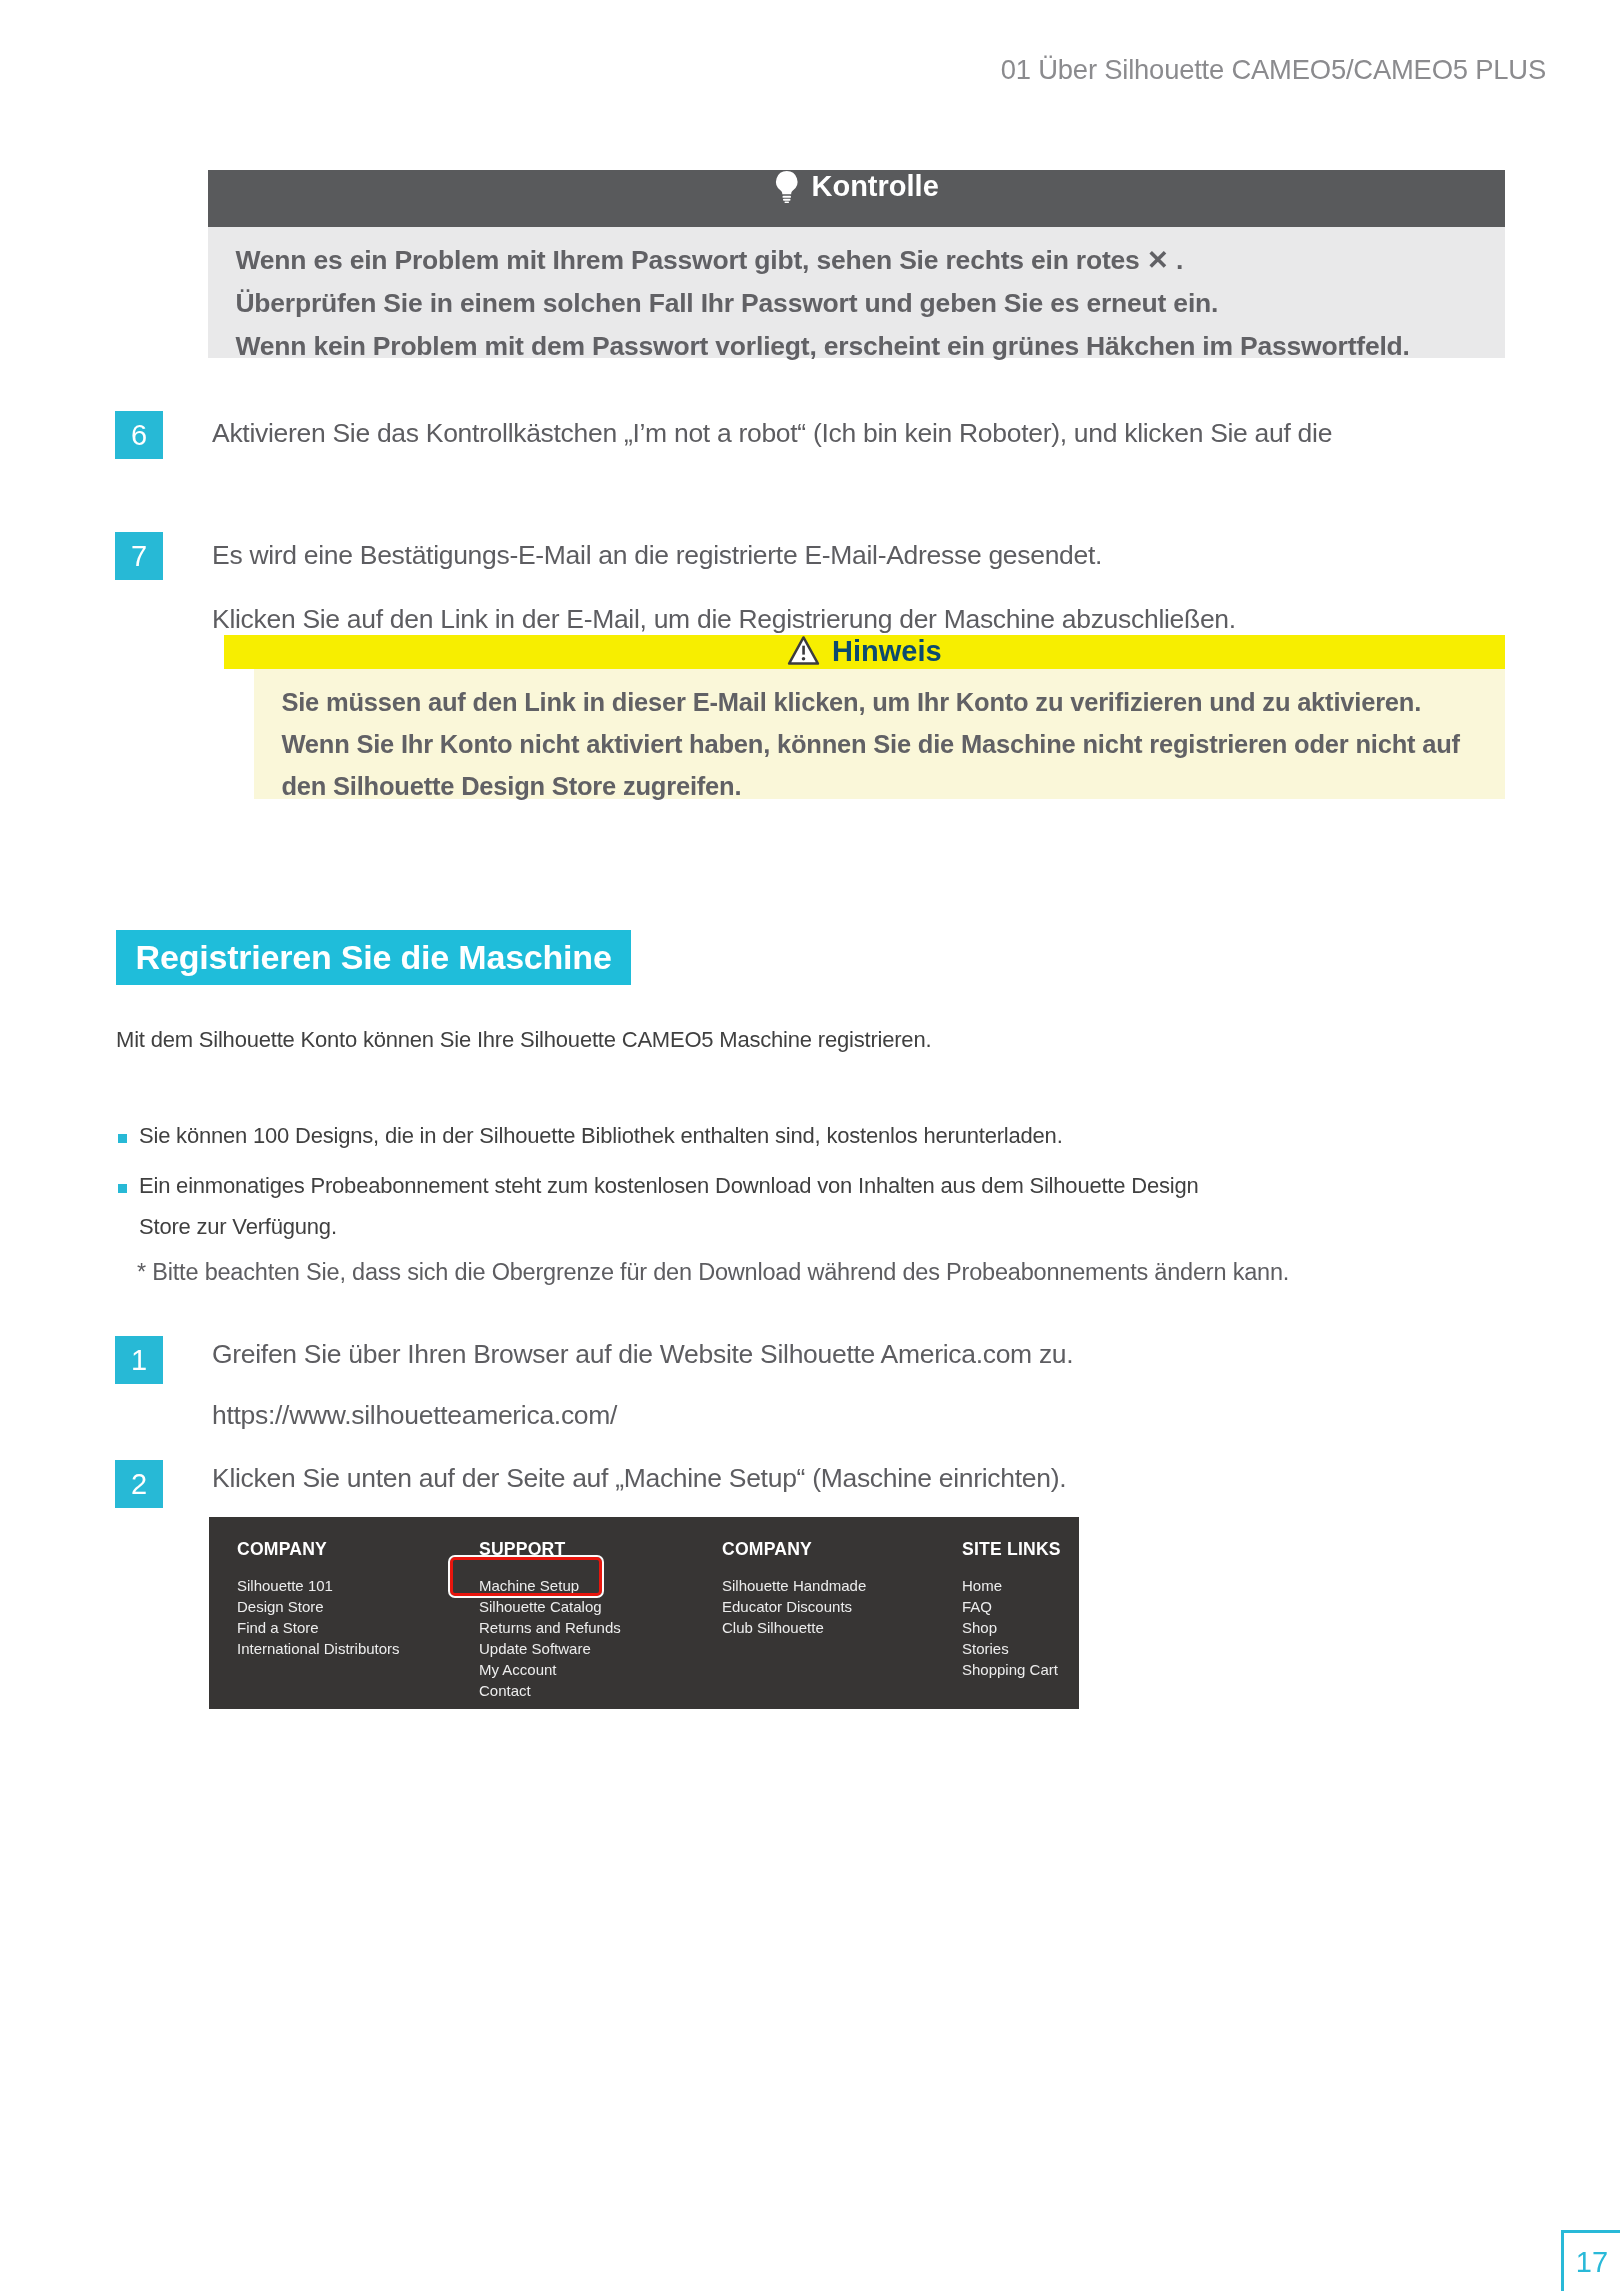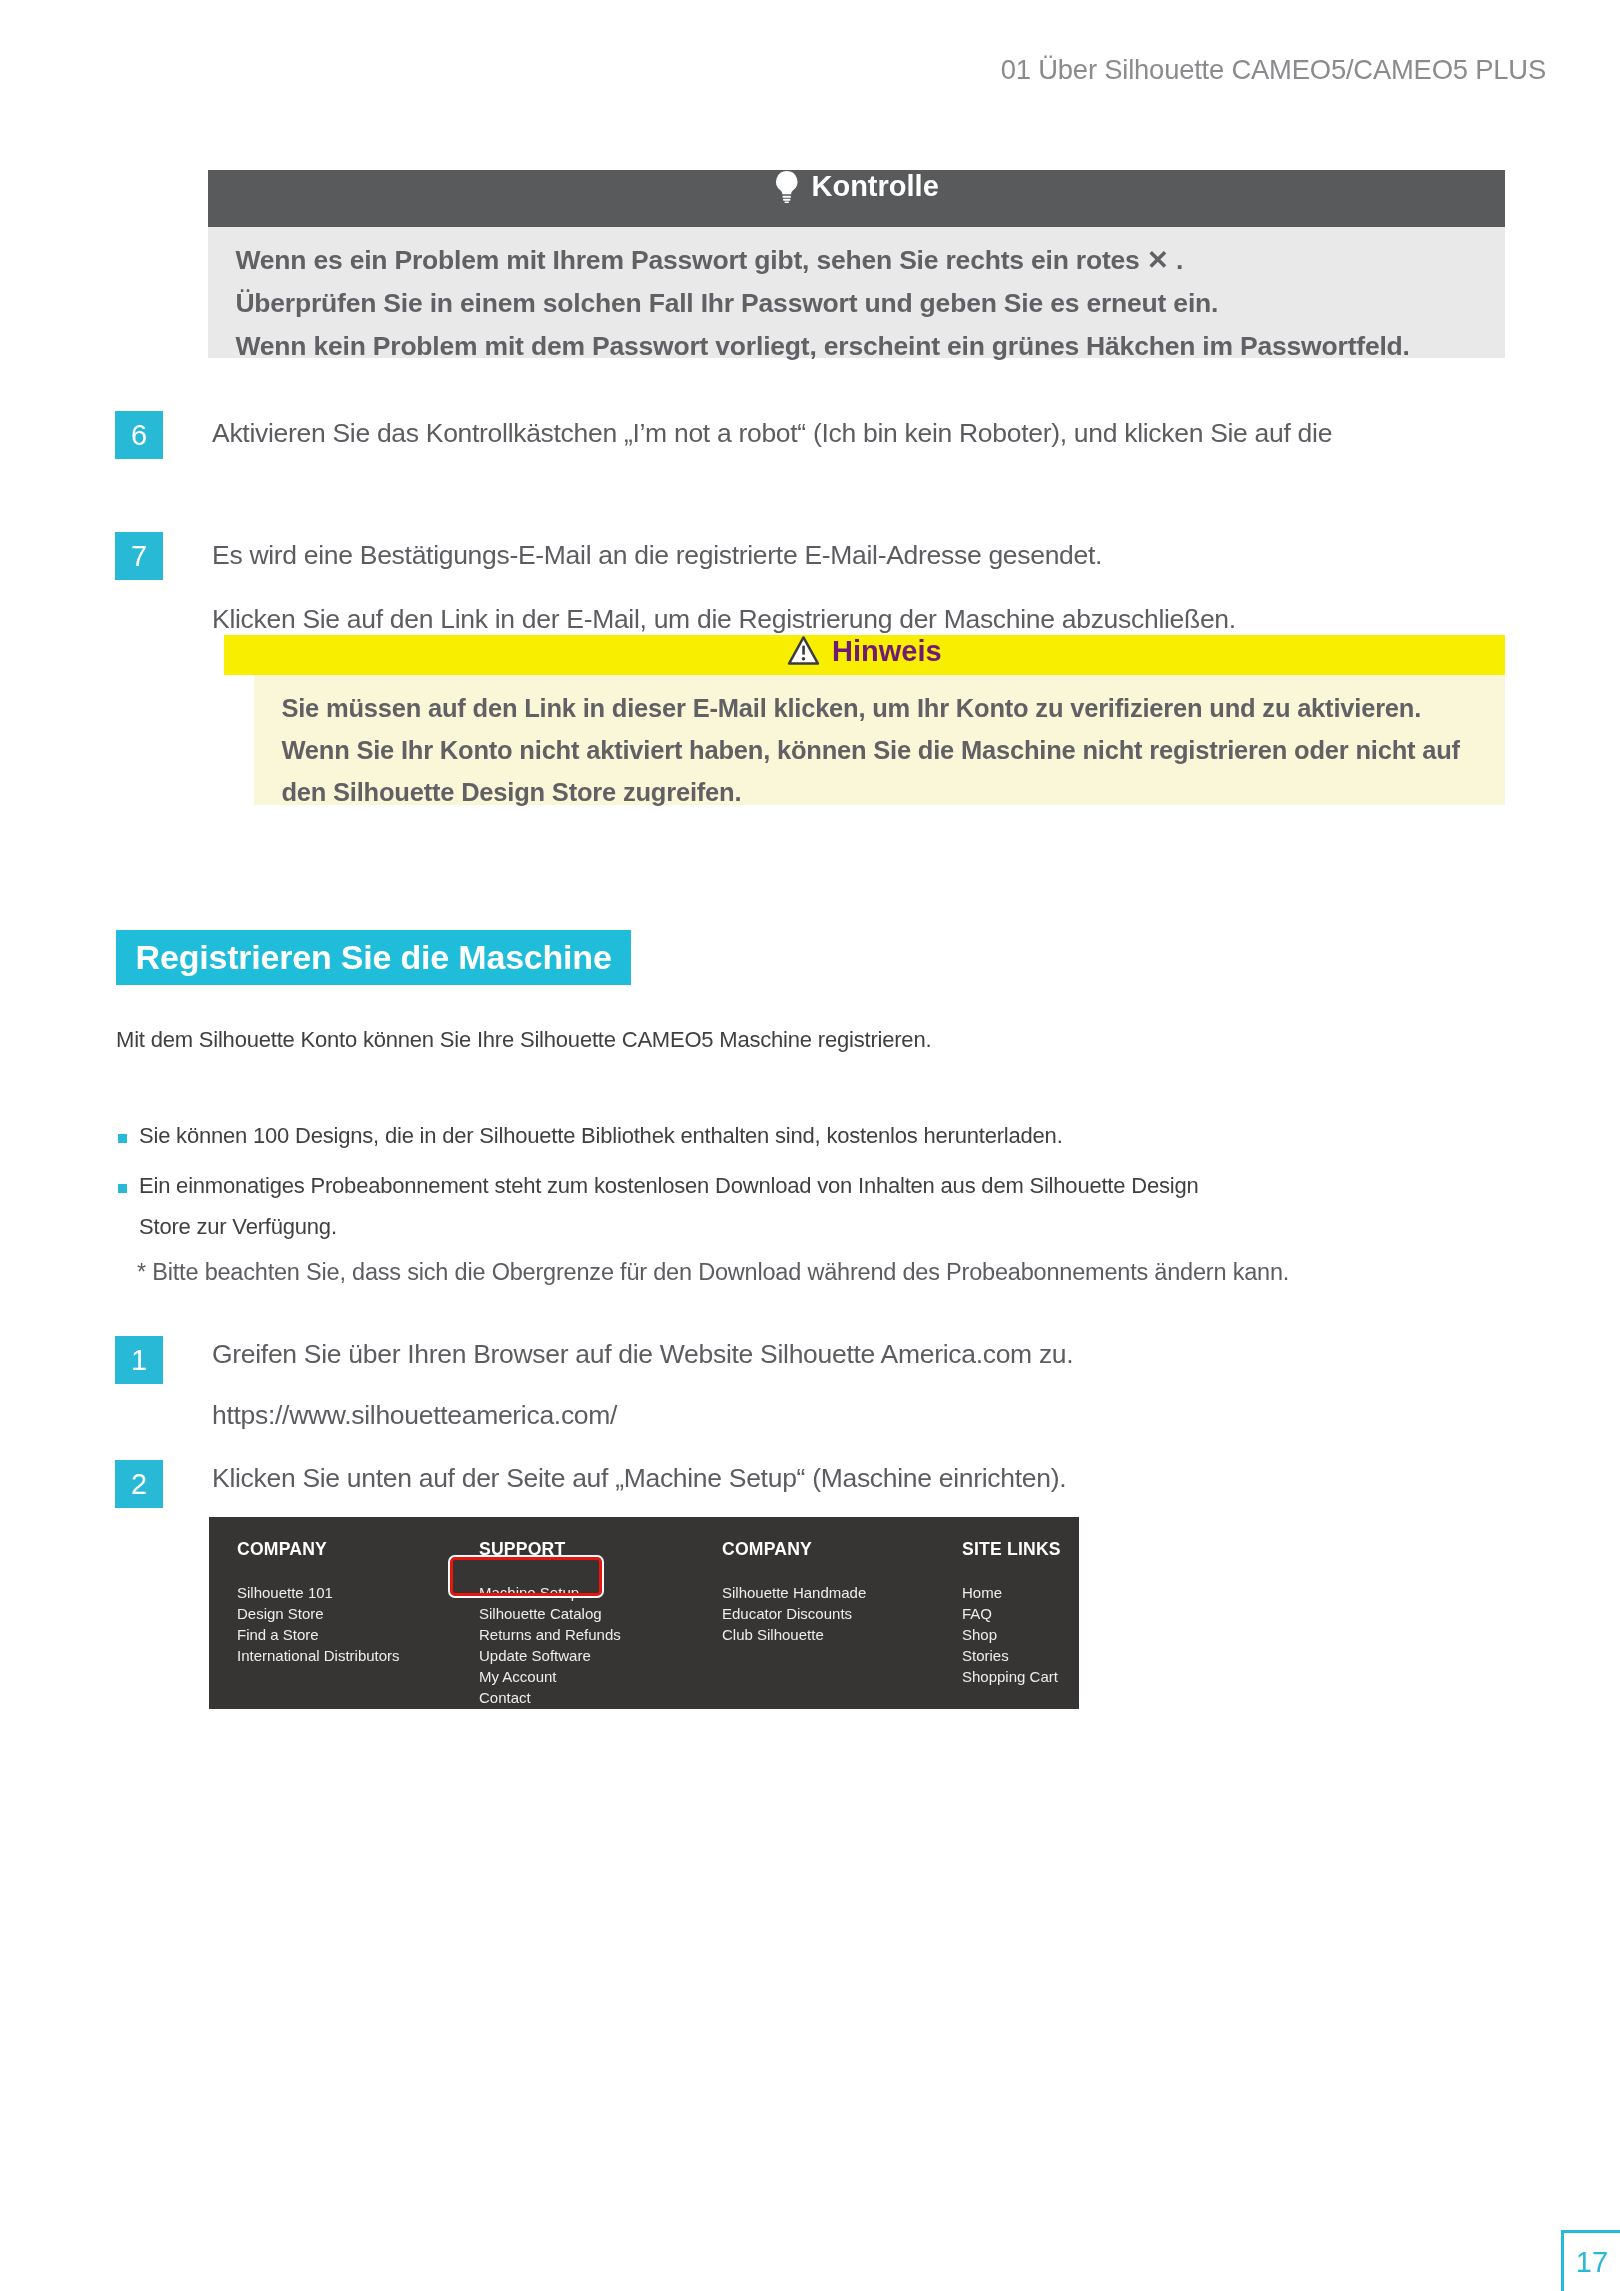--- a/index.html
+++ b/index.html
@@ -12,21 +12,21 @@
     position:absolute;top:54px;right:74px;font-size:27.4px;color:#8b8b8e;
     letter-spacing:-0.2px;
   }
   
   .notice-box{position:absolute;left:208px;width:1297px;}
   .notice-header{
     display:flex;align-items:flex-start;justify-content:center;gap:11.8px;
     font-weight:bold;font-size:29px;
   }
   .kontrolle .notice-header{height:57px;background:#595a5c;color:#ffffff;}
-  .hinweis  .notice-header{height:40px;background:#f7ee00;color:#701a75;margin-left:16px;}
+  .hinweis  .notice-header{height:34px;background:#f7ee00;color:#0c4a6e;margin-left:16px;}
   .notice-body{padding:11.8px 0 0 27.4px;box-sizing:border-box;font-weight:bold;}
   .kontrolle .notice-body{background:#e9e9ea;height:131px;}
   .hinweis  .notice-body{background:#faf7d9;height:130px;margin-left:46px;}
   .notice-line{
     font-size:26.5px;line-height:43px;color:#616165;letter-spacing:-0.2px;
     white-space:nowrap;
   }
   .hinweis .notice-line{font-size:25.5px;line-height:42px;}
   .icon svg{display:block;}
   
@@ -50,21 +50,21 @@
   }
   .bullet-line{left:139px;}
   .bullet-sq{position:absolute;left:118px;width:8.8px;height:8.8px;background:#27b9d6;}
   .note-line{font-size:23.5px;left:137px;color:#5d5d61;}
   
   .footer-shot{
     position:absolute;left:209px;top:1517px;width:870px;height:192px;
     background:#373534;
   }
   .f-col{position:absolute;top:21.6px;}
-  .f-head{font-size:17.6px;font-weight:bold;color:#ffffff;margin-bottom:22px;letter-spacing:0.2px;}
+  .f-head{font-size:17.6px;font-weight:bold;color:#ffffff;margin-bottom:15px;letter-spacing:0.2px;}
   .f-head.underlined{text-decoration:underline;text-underline-offset:3.9px;}
   .f-item{font-size:15px;line-height:21px;color:#ededed;}
   .ms-highlight{
     position:absolute;left:241px;top:40px;width:152px;height:39px;
     box-sizing:border-box;border:3.9px solid #e8150d;border-radius:4.9px;
     outline:2px solid #fbfbfb;pointer-events:none;
   }
   
   .page-num-box{
     position:absolute;right:0;bottom:0;width:56px;height:59px;

